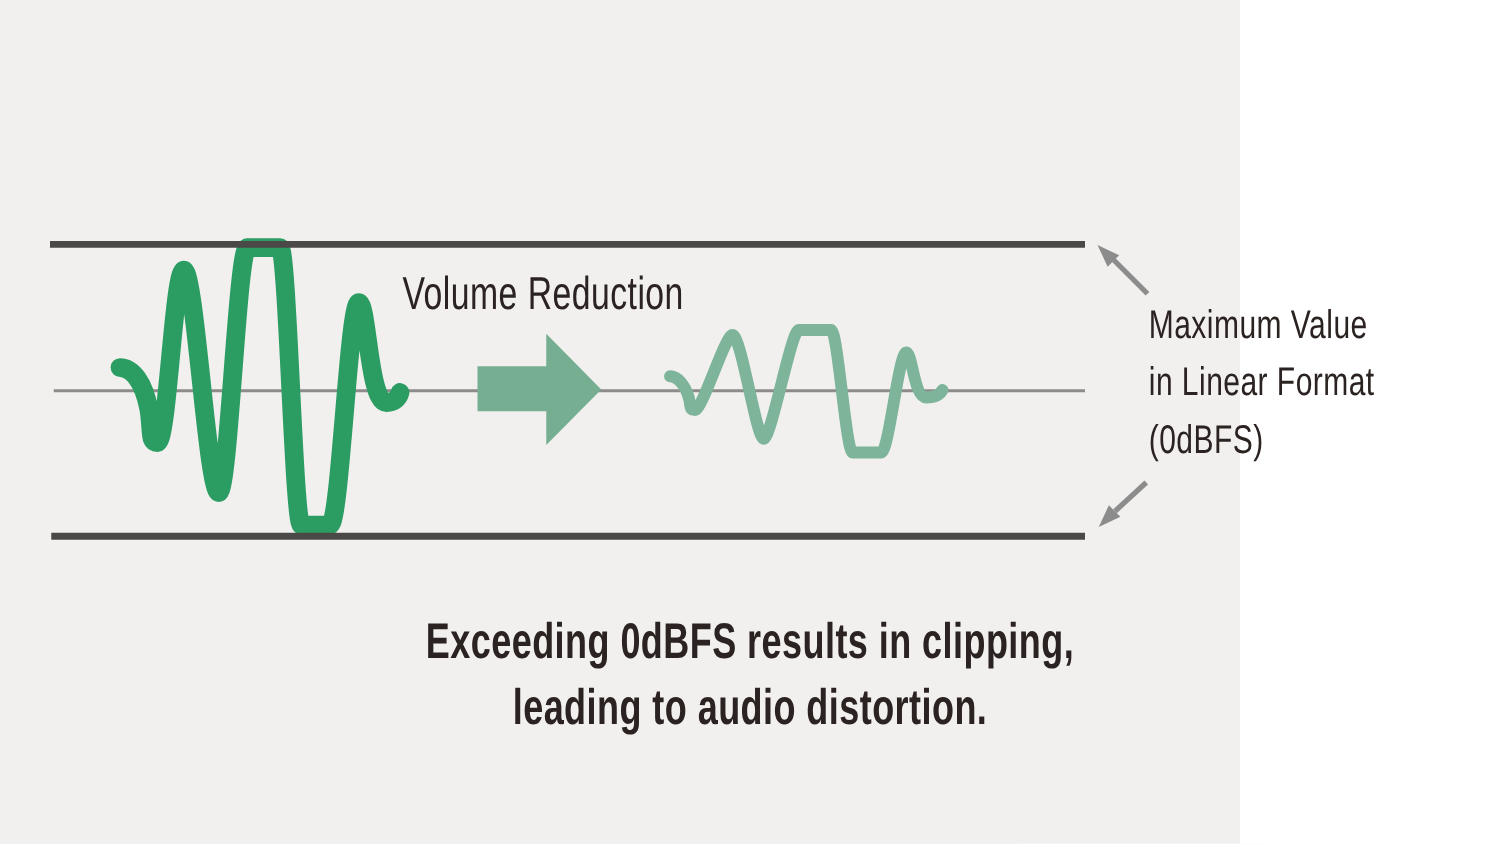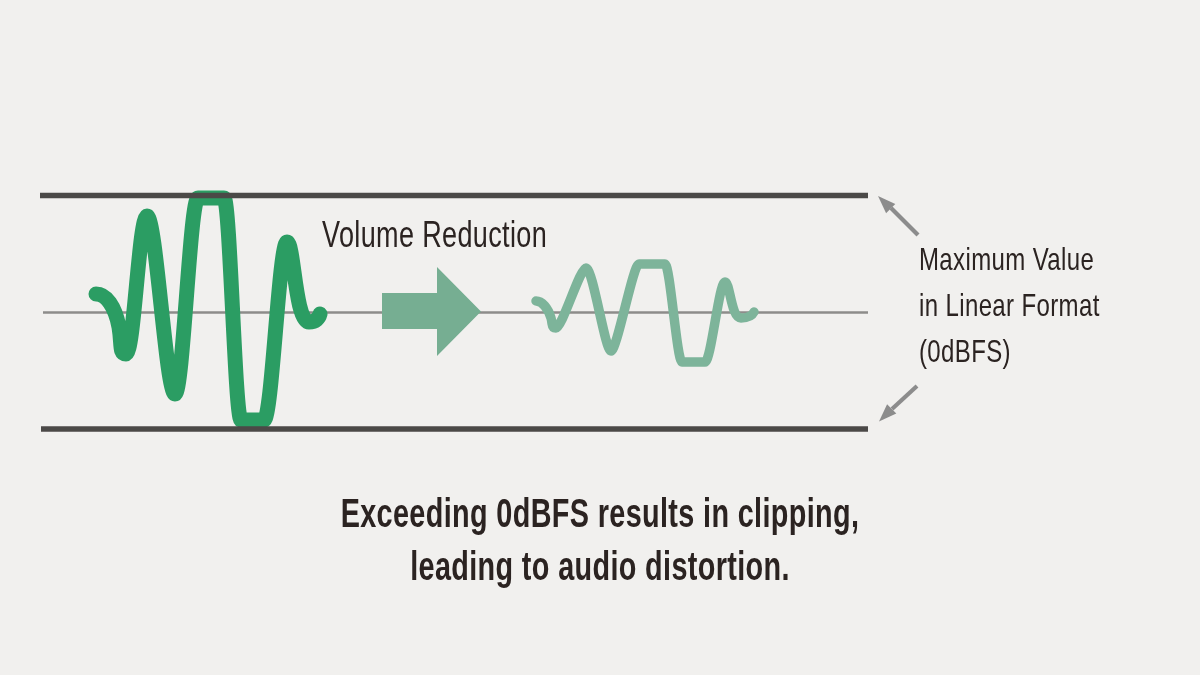--- a/index.html
+++ b/index.html
@@ -1,20 +1,20 @@
 <!DOCTYPE html>
 <html><head>
 <meta charset="utf-8">
 <style>
   * { margin: 0; padding: 0; box-sizing: border-box; }
   html, body { width: 1200px; height: 675px; overflow: hidden; }
   body { font-family: "Liberation Sans", sans-serif; }
   .stage {
     position: relative;
-    width: 1200px;
+    width: 992px;
     height: 675px;
     background: #f1f0ee;
   }
   .stage svg { position: absolute; left: 0; top: 0; }
   .label {
     position: absolute;
     color: #2b2321;
     white-space: nowrap;
   }
   .arrow-label {

